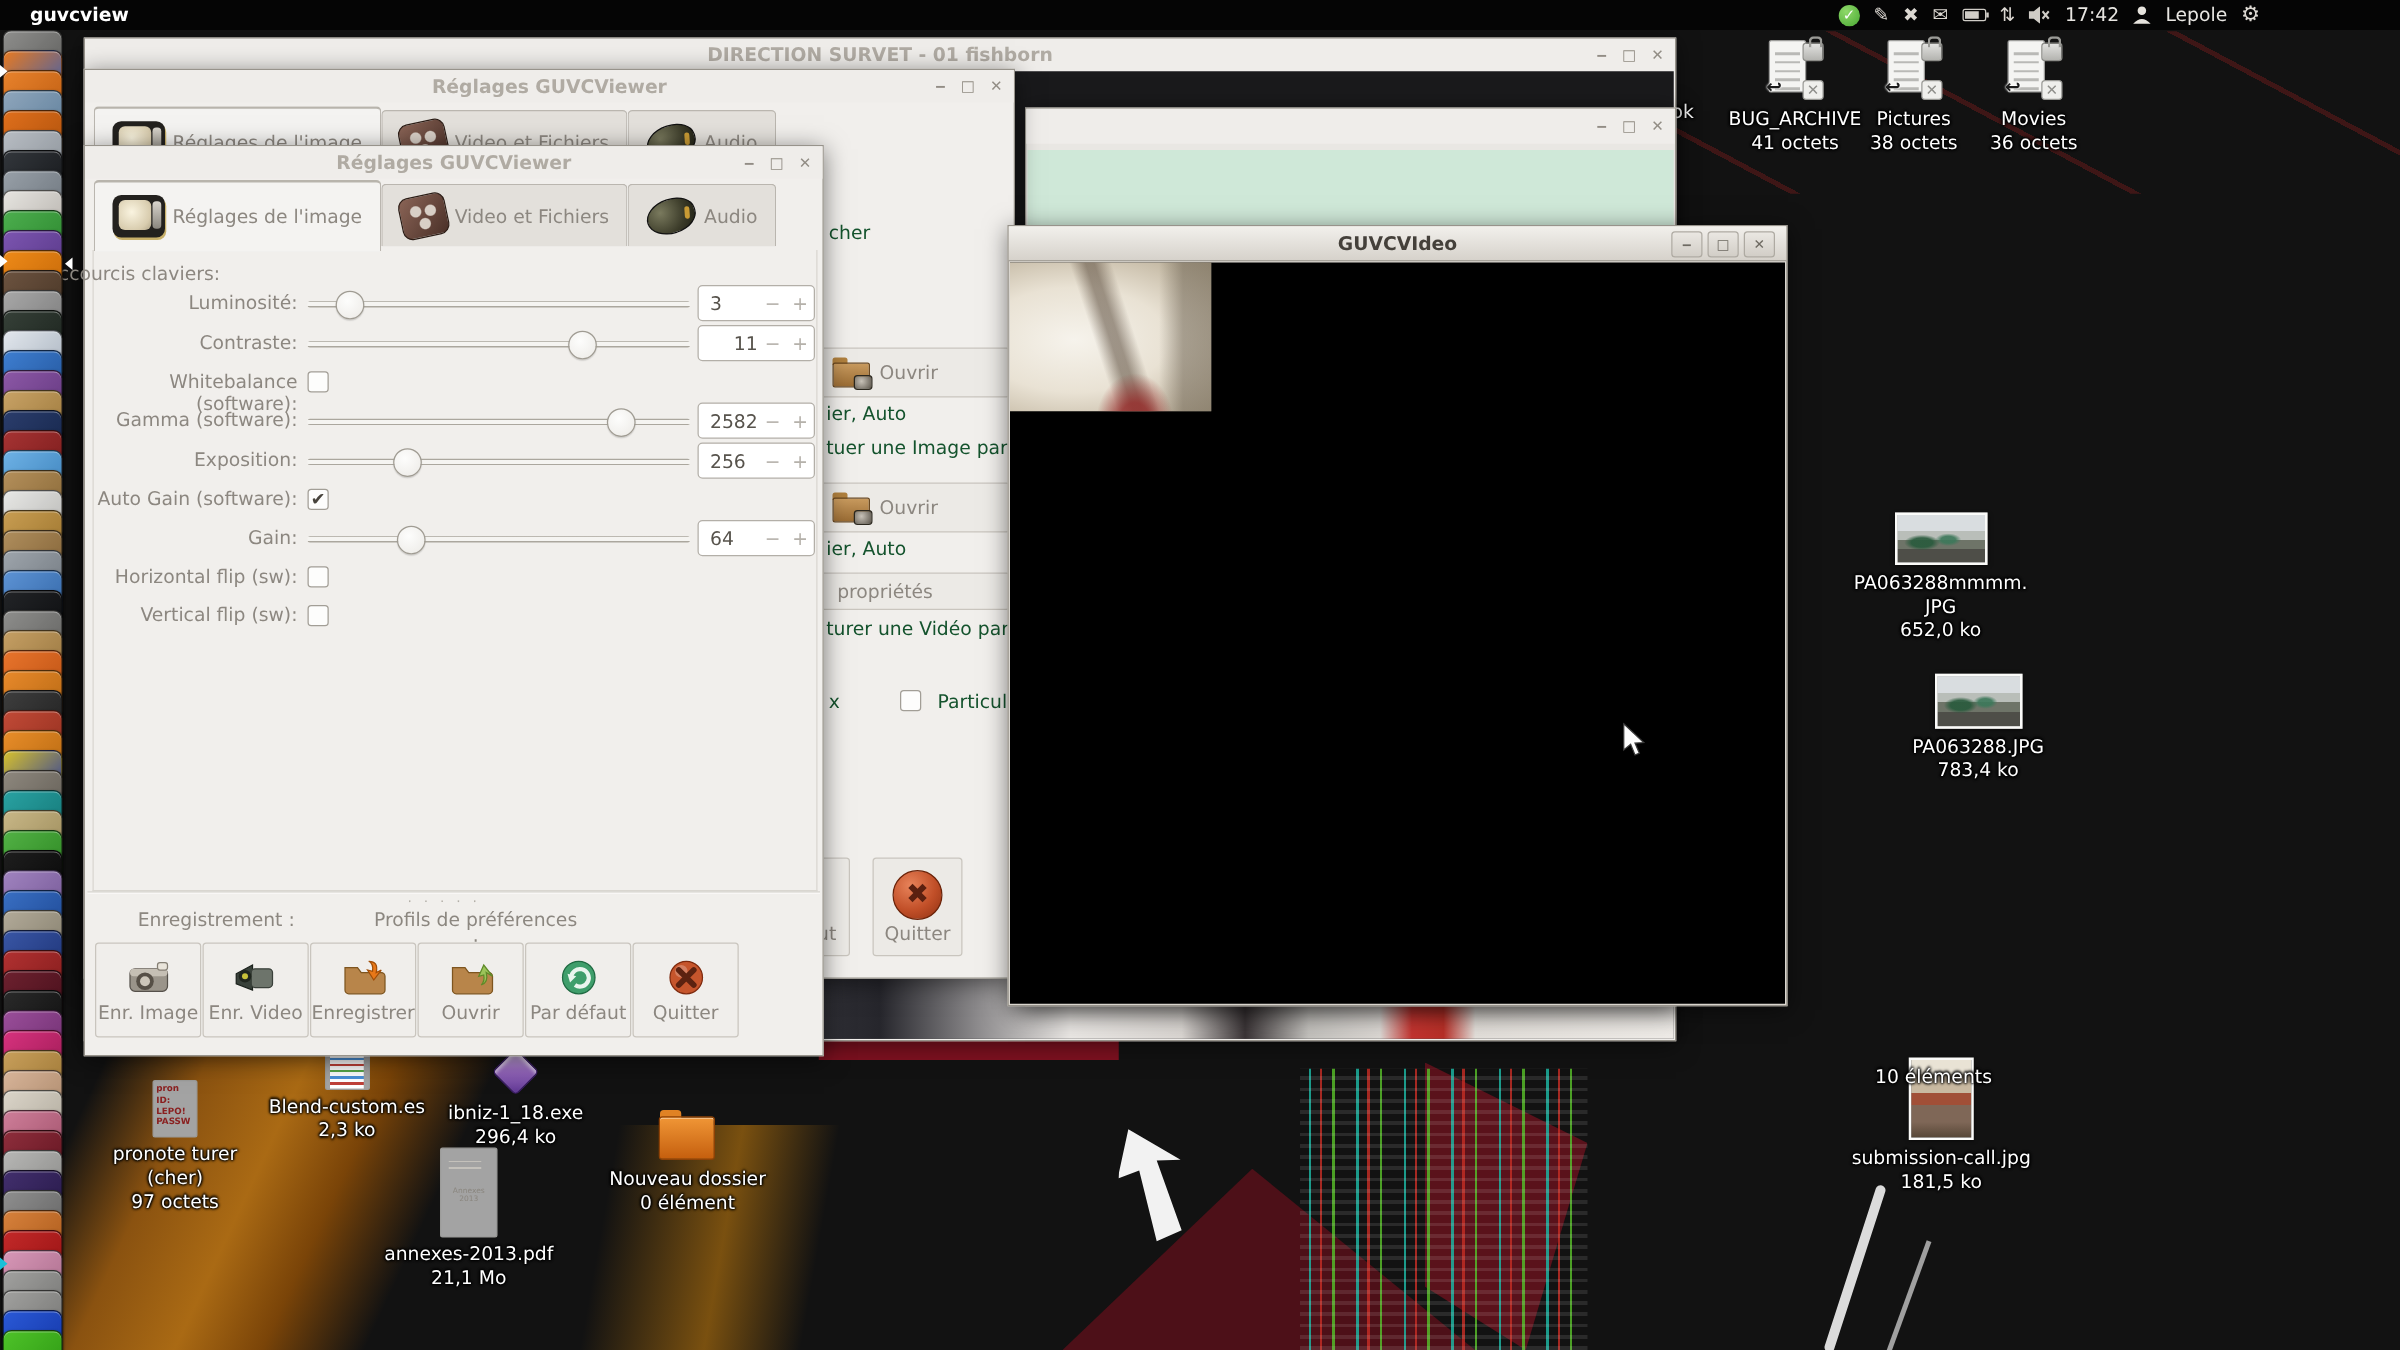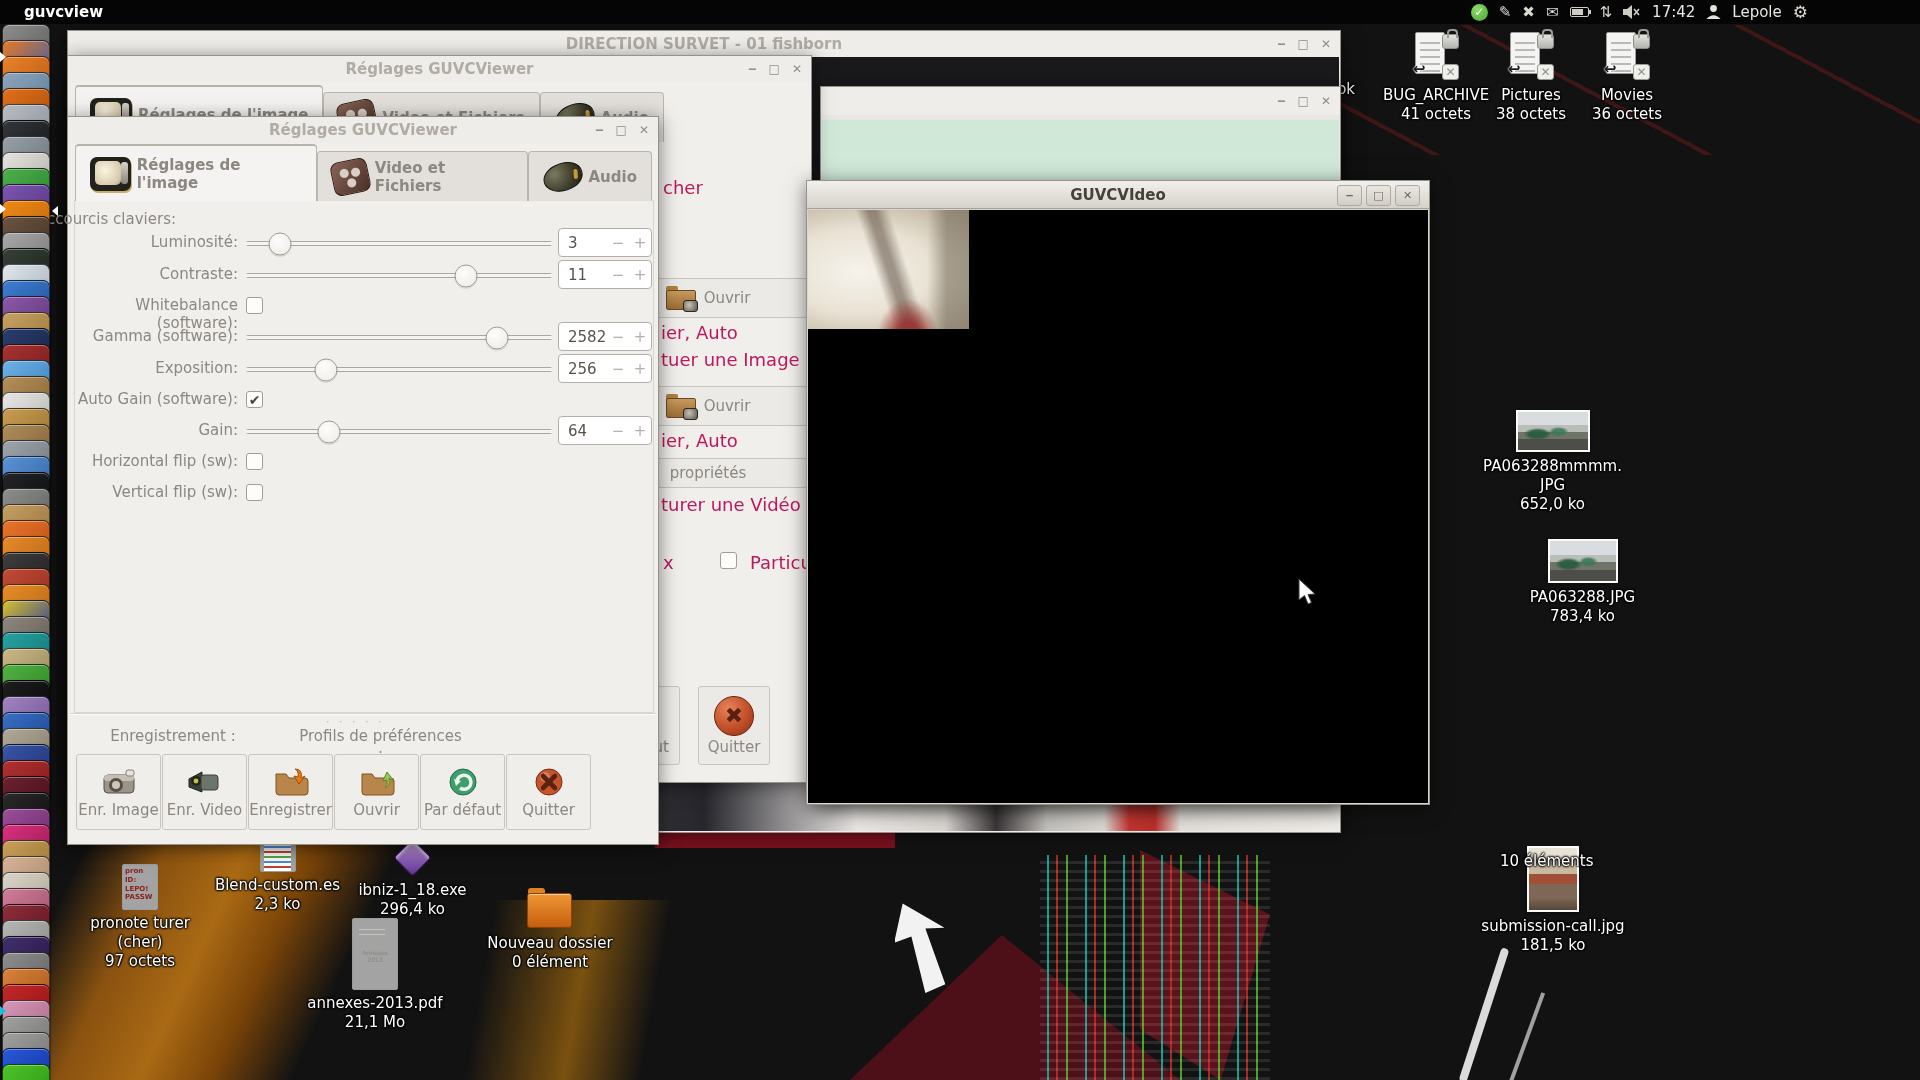--- a/index.html
+++ b/index.html
@@ -45,21 +45,21 @@
     border:1px solid rgba(0,0,0,.6); box-shadow:inset 0 1px 0 rgba(255,255,255,.35), 0 1px 2px rgba(0,0,0,.5); }
   .marker { position:absolute; width:0; height:0; }
 
   
   .win { position:absolute; background:#f1efec; border:1px solid #97938b; box-shadow:0 3px 18px rgba(0,0,0,.5); }
   .tbar { position:relative; height:26px; text-align:center; font-weight:bold; font-size:15px; line-height:26px; color:#b0aba3; background:#efedea; }
   .wbtns { position:absolute; right:9px; top:0; height:26px; display:flex; gap:12px; align-items:center; color:#928d85; font-size:12px; }
   .wbtn { cursor:default; line-height:1; }
 
   
-  .tabs { position:absolute; left:7px; right:6px; display:flex; align-items:flex-end; height:58px;font-weight:bold; }
+  .tabs { position:absolute; left:7px; right:6px; display:flex; align-items:center; height:58px; }
   .tab { display:flex; align-items:center; gap:6px; padding:0 14px; height:50px; background:#e3e0db;
     border:1px solid #bab6af; border-bottom:none; border-radius:4px 4px 0 0; color:#8c8780; font-size:15px; }
   .tab.active { background:#f4f3f1; height:57px; border-top:2px solid #b8b4ac; }
   .tab-tv { width:42px; height:34px; background:#23211e; border-radius:7px; position:relative; box-shadow:1px 2px 0 #c8b06a; }
   .tab-tv:after { content:""; position:absolute; left:5px; top:4px; width:26px; height:24px; border-radius:5px;
      background:radial-gradient(circle at 40% 40%, #faf4e0, #d8ccae 70%, #b0a488); }
   .tab-tv:before { content:""; position:absolute; right:3px; top:5px; width:7px; height:22px; border-radius:3px; background:linear-gradient(#d8d4cc,#8a867e); }
   .tab-reel { width:38px; height:34px; border-radius:8px; background:linear-gradient(135deg,#8a6456,#4a3028); border:1px solid #2c1d16; position:relative; transform:rotate(-12deg); }
   .tab-reel:after { content:""; position:absolute; inset:4px;
      background:radial-gradient(circle at 30% 30%, #d8cfc6 0 4px, rgba(0,0,0,0) 5px),
@@ -86,21 +86,21 @@
   .footer-sep { position:absolute; left:2px; right:2px; height:1px; background:#d8d5cf; box-shadow:0 1px 0 #fbfaf9; }
   .dots { position:absolute; color:#b3afa8; font-size:11px; letter-spacing:3px; }
   .footer-label { position:absolute; font-size:15px; color:#8c8780; }
   .fbtn { position:absolute; width:85px; height:76px; border:1px solid #c9c5be; border-radius:3px; background:#f0eeeb;
      display:flex; flex-direction:column; align-items:center; justify-content:center; gap:3px; color:#8c8780; font-size:15px; }
   .fbtn svg { width:38px; height:32px; }
 
   
   .sbtn { position:absolute; border:1px solid #c9c5be; border-radius:3px; background:#eceae6; color:#8c8780; font-size:15px;
      display:flex; align-items:center; justify-content:center; gap:8px; }
-  .stext { position:absolute; font-size:18px; color:#be185d; white-space:nowrap; }
+  .stext { position:absolute; font-size:15px; color:#14532d; white-space:nowrap; }
   .mini-folder { width:30px; height:24px; position:relative; }
   .mini-folder .body { position:absolute; left:0; top:4px; width:30px; height:20px; border-radius:2px;
      background:linear-gradient(#c89a5e,#9a6c34); border:1px solid #6a4820; }
   .mini-folder .tabf { position:absolute; left:0; top:0; width:12px; height:6px; border-radius:2px 2px 0 0; background:#b0803e; }
   .mini-folder .badge { position:absolute; right:-2px; bottom:-2px; width:15px; height:12px; border-radius:3px;
      background:radial-gradient(circle at 40% 40%, #c8c2b8, #5a544a); border:1px solid #2c281f; }
   .quit-ic { width:40px; height:40px; border-radius:50%; background:radial-gradient(circle at 35% 30%, #e8835a, #c14f28 55%, #8e3012);
      border:1px solid #6a2208; color:#5a2010; font-weight:bold; text-align:center; font-size:22px; line-height:38px; }
 
   
@@ -386,21 +386,21 @@
       </div>
       <div class="spin" style="left: 490px; top: 111px;">
         <span class="v">3</span>
         <span class="m">−</span>
         <span class="p">+</span>
       </div>
       <div class="form-label" style="left: 0px; top: 148px;">Contraste:</div>
       <div class="slider-track" style="left: 178px; width: 306px; top: 156px;">
         <div class="slider-handle" style="left: 72%;"></div>
       </div>
-      <div class="spin" style="left: 490px; top: 143px;">
+      <div class="spin" style="left: 490px; top: 143px; padding-left: 19px;">
         <span class="v">11</span>
         <span class="m">−</span>
         <span class="p">+</span>
       </div>
       <div class="form-label" style="left: 0px; top: 179px;">Whitebalance (software):</div>
       <span class="cbx" style="left: 178px; top: 180px;"></span>
       <div class="form-label" style="left: 0px; top: 210px;">Gamma (software):</div>
       <div class="slider-track" style="left: 178px; width: 306px; top: 218px;">
         <div class="slider-handle" style="left: 82%;"></div>
       </div>

